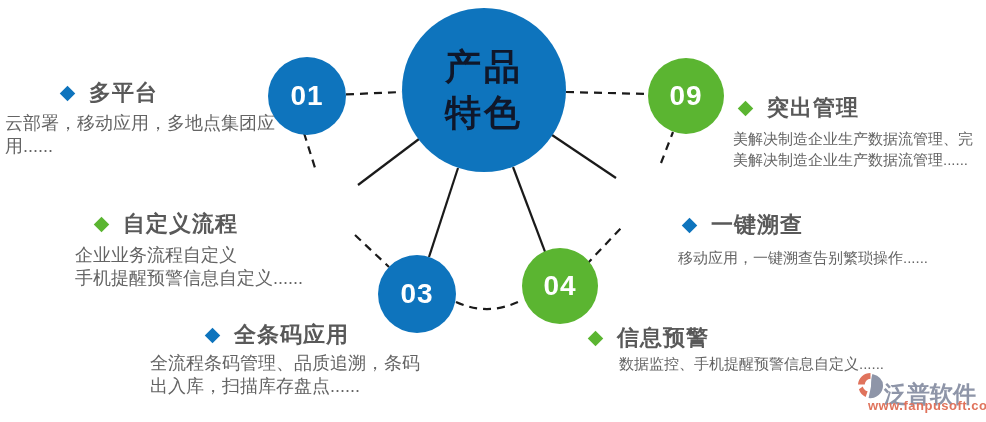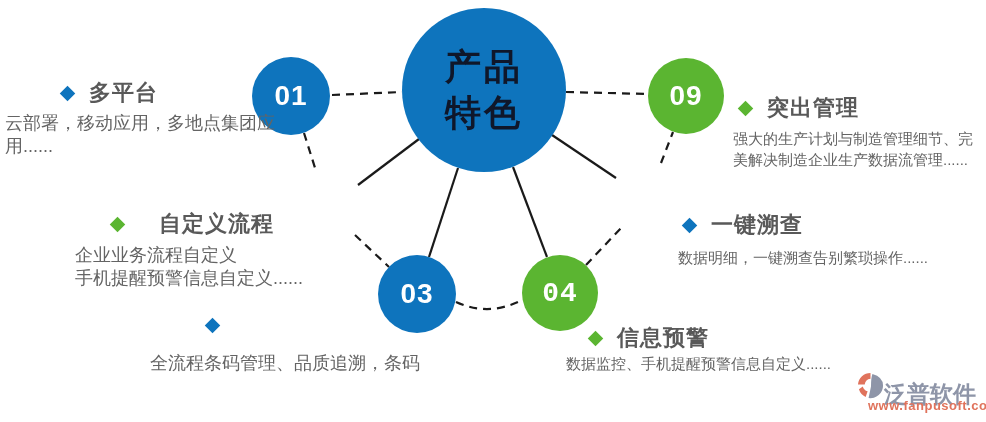--- a/index.html
+++ b/index.html
@@ -72,91 +72,93 @@
     <path class="line-dashed" d="M456,302 Q489,317 522,300"></path>
     <line class="line-dashed" x1="586" y1="265" x2="622" y2="227"></line>
     <line class="line-dashed" x1="661" y1="163" x2="673" y2="132"></line>
   </svg>
 
   <div class="center-node">
     <span>产品</span>
     <span>特色</span>
   </div>
 
-  <div class="node blue" style="left:252px; top:57px;  width:78px; height:78px;">
+  <div class="node blue" style="left:268px; top:57px;  width:78px; height:78px;">
     <span>01</span>
   </div>
   <div class="node blue" style="left:378px; top:255px; width:78px; height:78px;">
     <span>03</span>
   </div>
-  <div class="node green" style="left:522px; top:255px; width:76px; height:76px;font-family:Liberation Mono, monospace;">
+  <div class="node green" style="left:522px; top:248px; width:76px; height:76px;">
     <span>04</span>
   </div>
   <div class="node green" style="left:648px; top:58px;  width:76px; height:76px;">
     <span>09</span>
   </div>
 
   <div class="feature">
     <div class="title-row" style="left:62px; top:78px;">
       <span class="diamond d-blue"></span>
       <span class="feature-title">多平台</span>
     </div>
     <div class="body-block body-left" style="left:5px; top:112px;">
       <div>云部署，移动应用，多地点集团应</div>
       <div>用......</div>
     </div>
   </div>
 
   <div class="feature">
-    <div class="title-row" style="left:112px; top:209px;gap:20px;">
+    <div class="title-row" style="left:96px; top:209px;">
       <span class="diamond d-green"></span>
       <span class="feature-title">自定义流程</span>
     </div>
     <div class="body-block body-left" style="left:75px; top:244px;">
       <div>企业业务流程自定义</div>
       <div>手机提醒预警信息自定义......</div>
     </div>
   </div>
 
   <div class="feature">
     <div class="title-row" style="left:207px; top:320px;">
       <span class="diamond d-blue"></span>
+      <span class="feature-title">全条码应用</span>
     </div>
     <div class="body-block body-left" style="left:150px; top:352px;">
       <div>全流程条码管理、品质追溯，条码</div>
+      <div>出入库，扫描库存盘点......</div>
     </div>
   </div>
 
   <div class="feature">
     <div class="title-row" style="left:740px; top:93px;">
       <span class="diamond d-green"></span>
       <span class="feature-title">突出管理</span>
     </div>
     <div class="body-block body-right" style="left:733px; top:128px;">
-      <div>强大的生产计划与制造管理细节、完</div>
+      <div>美解决制造企业生产数据流管理、完</div>
       <div>美解决制造企业生产数据流管理......</div>
     </div>
   </div>
 
   <div class="feature">
     <div class="title-row" style="left:684px; top:210px;">
       <span class="diamond d-blue"></span>
       <span class="feature-title">一键溯查</span>
     </div>
     <div class="body-block body-right" style="left:678px; top:247px;">
-      <div>数据明细，一键溯查告别繁琐操作......</div>
+      <div>移动应用，一键溯查告别繁琐操作......</div>
     </div>
   </div>
 
   <div class="feature">
     <div class="title-row" style="left:590px; top:323px;">
       <span class="diamond d-green"></span>
       <span class="feature-title">信息预警</span>
     </div>
-    <div class="body-block body-right" style="left:566px; top:353px;text-align:right;">
+    <div class="body-block body-right" style="left:619px; top:353px;text-align:right;">
       <div>数据监控、手机提醒预警信息自定义......</div>
     </div>
   </div>
 
   <div class="logo">
     <svg class="logo-icon" width="27" height="27" viewBox="0 0 28 28">
       <path class="logo-fill-salmon" d="M14 1 A13 13 0 0 0 1 13 L8 13 A7 7 0 0 1 14 7 Z"></path>
       <path class="logo-fill-salmon" d="M2 18 A13 13 0 0 0 9 26 L11 20 A7 7 0 0 1 6 15 Z"></path>
       <path class="logo-fill-gray" d="M16 2 Q27 5 27 14 A13 13 0 0 1 12 27 L14.5 15 Q14.5 6 16 2 Z"></path>
     </svg>

